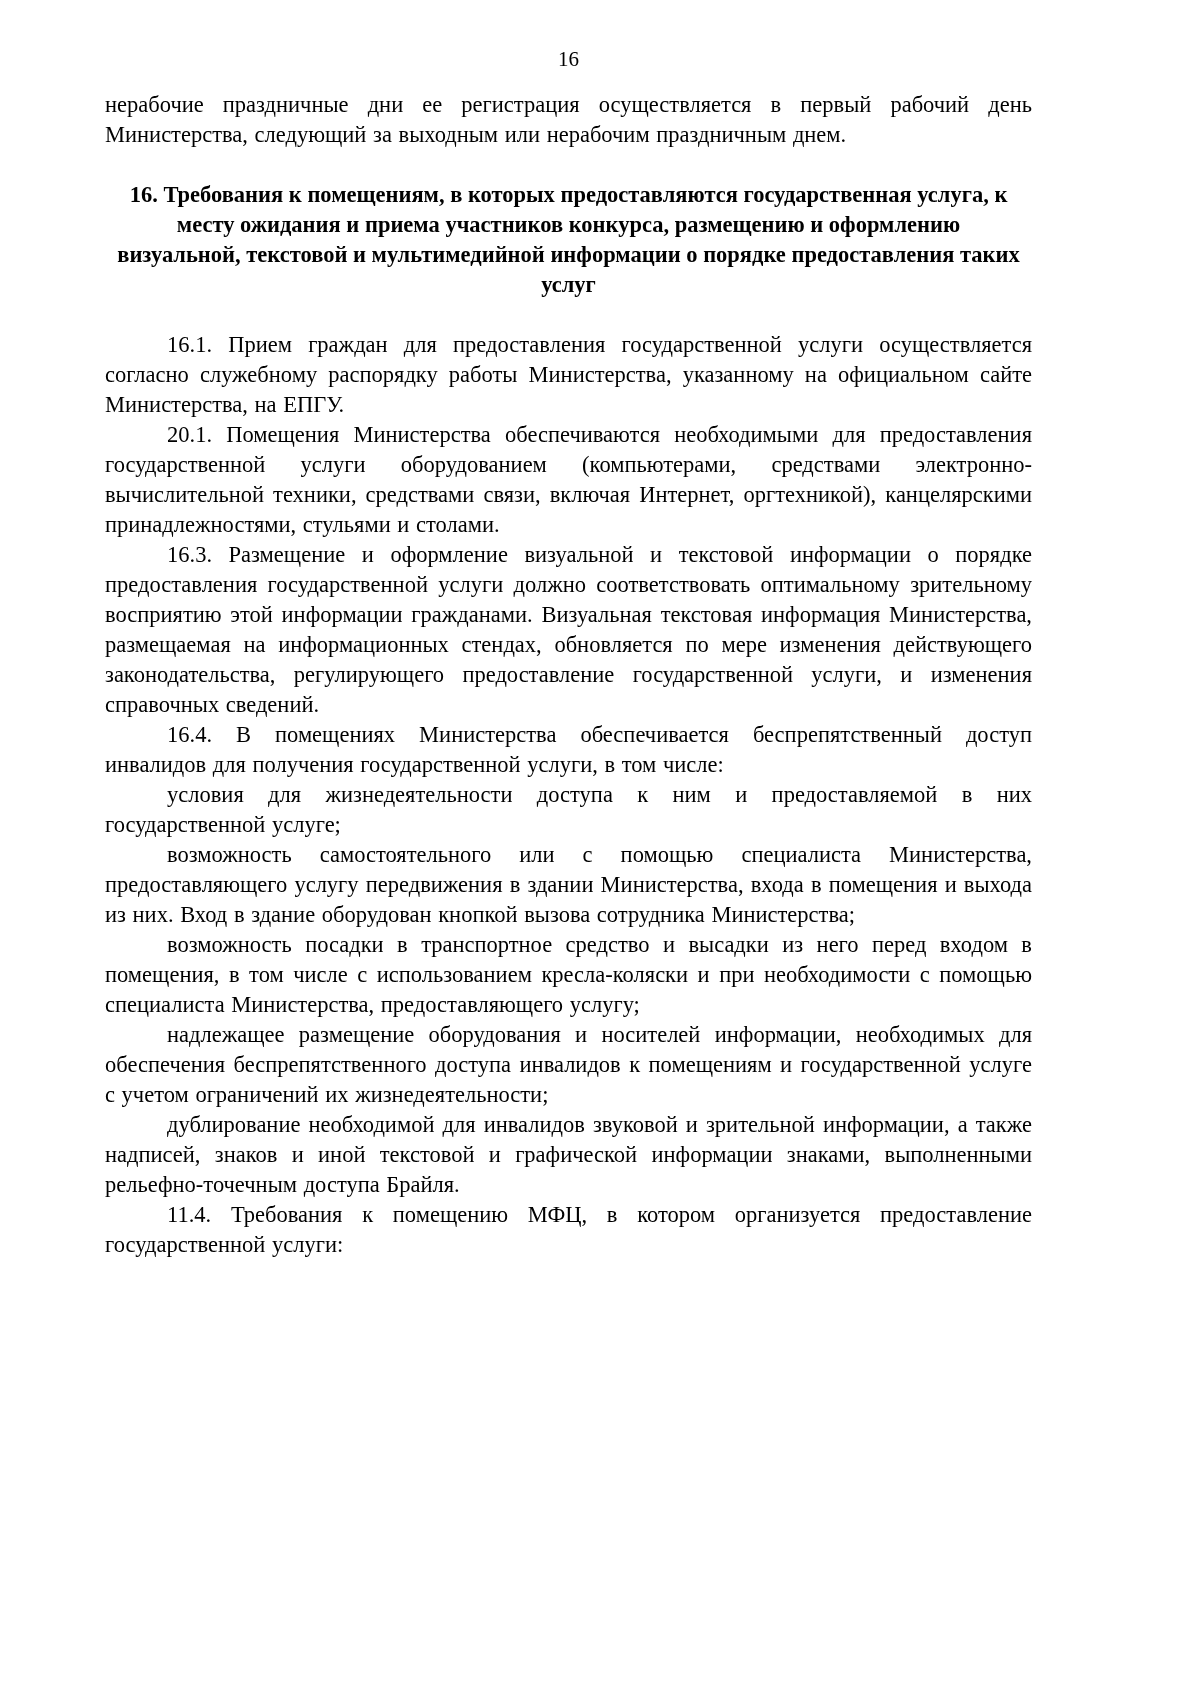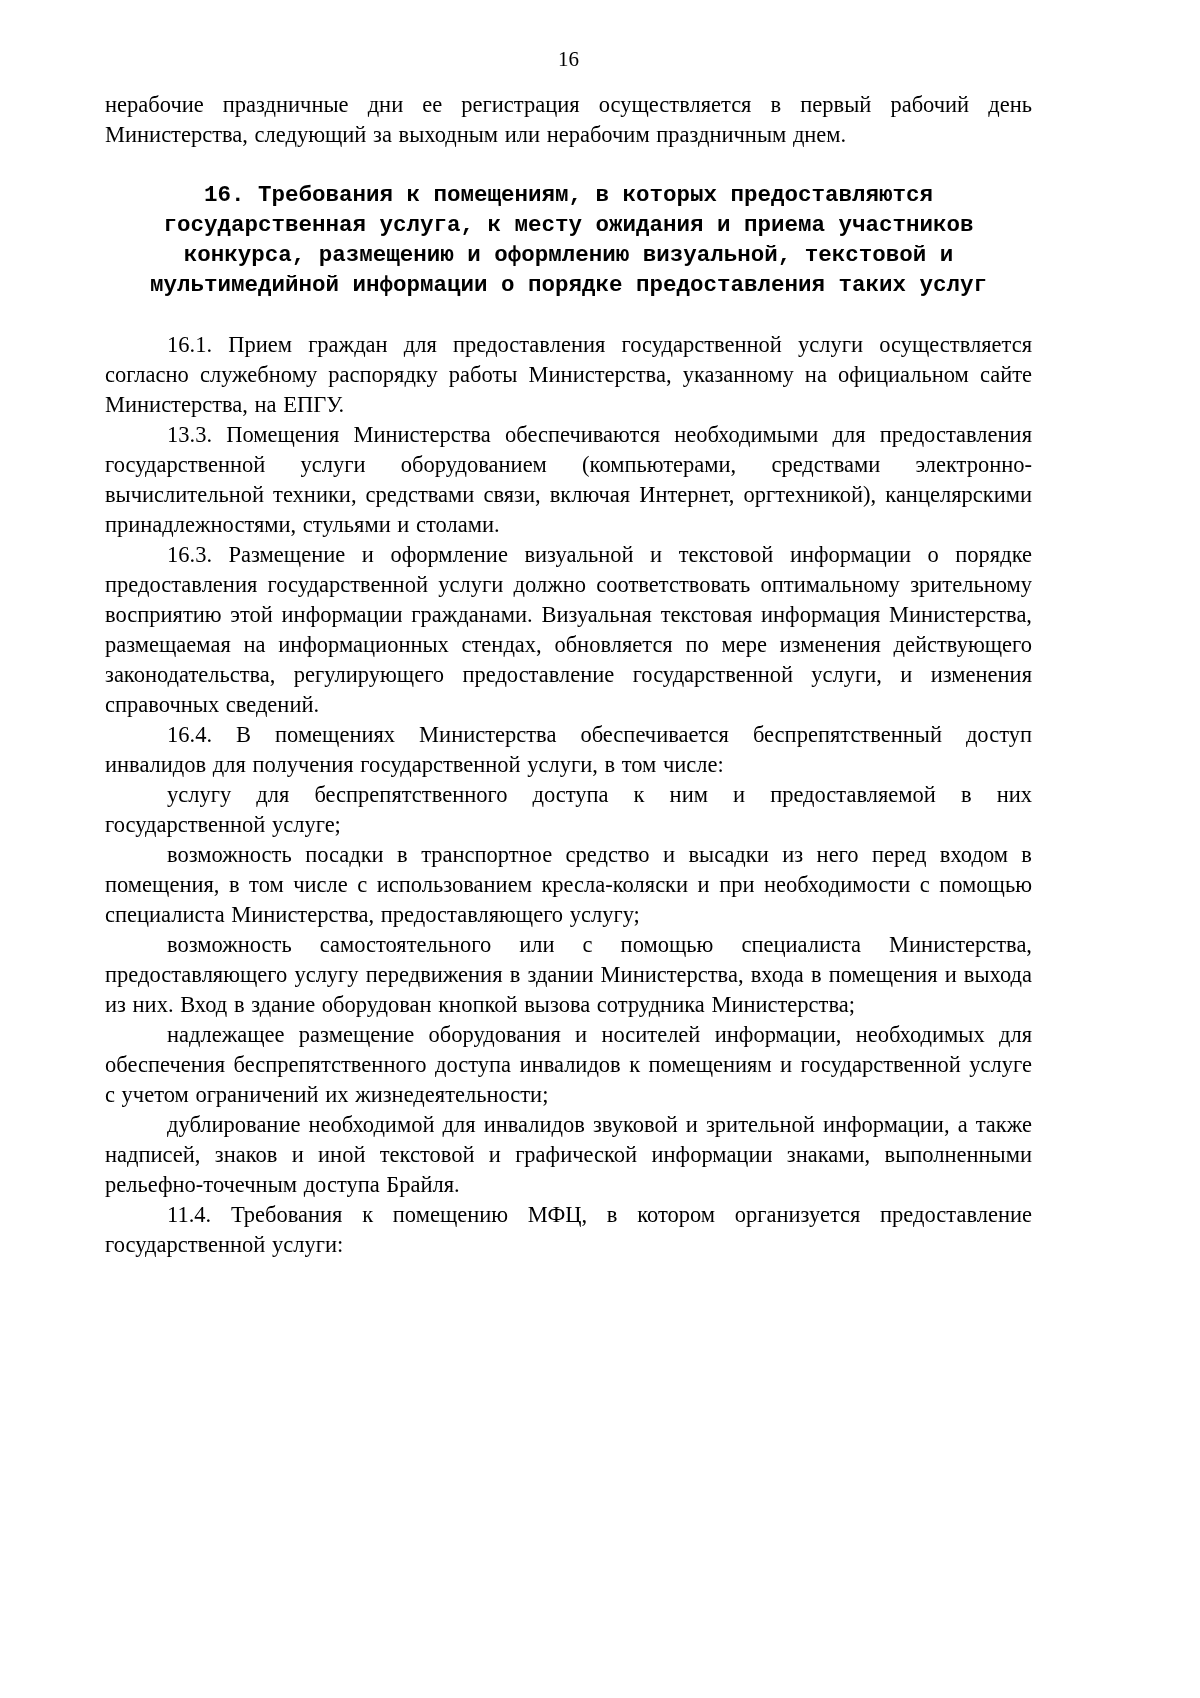--- a/index.html
+++ b/index.html
@@ -38,40 +38,39 @@
     text-indent: 0;
   }
   .doc .heading {
     margin: 30px auto 30px auto;
     max-width: 905px;
     font-size: 22.5px;
     line-height: 30px;
     font-weight: bold;
     text-align: center;
     text-indent: 0;
-    font-family: Liberation Mono, monospace;
   }
 </style>
 </head>
 <body>
 
 <div class="page">
   <div class="page-number">16</div>
 
   <div class="doc">
     <p class="lead">нерабочие праздничные дни ее регистрация осуществляется в первый рабочий день Министерства, следующий за выходным или нерабочим праздничным днем.</p>
 
     <div class="heading">16. Требования к помещениям, в которых предоставляются государственная услуга, к месту ожидания и приема участников конкурса, размещению и оформлению визуальной, текстовой и мультимедийной информации о порядке предоставления таких услуг</div>
 
     <div>
         <p>16.1. Прием граждан для предоставления государственной услуги осуществляется согласно служебному распорядку работы Министерства, указанному на официальном сайте Министерства, на ЕПГУ.</p>
-        <p>13.3. Помещения Министерства обеспечиваются необходимыми для предоставления государственной услуги оборудованием (компьютерами, средствами электронно-вычислительной техники, средствами связи, включая Интернет, оргтехникой), канцелярскими принадлежностями, стульями и столами.</p>
+        <p>20.1. Помещения Министерства обеспечиваются необходимыми для предоставления государственной услуги оборудованием (компьютерами, средствами электронно-вычислительной техники, средствами связи, включая Интернет, оргтехникой), канцелярскими принадлежностями, стульями и столами.</p>
         <p>16.3. Размещение и оформление визуальной и текстовой информации о порядке предоставления государственной услуги должно соответствовать оптимальному зрительному восприятию этой информации гражданами. Визуальная текстовая информация Министерства, размещаемая на информационных стендах, обновляется по мере изменения действующего законодательства, регулирующего предоставление государственной услуги, и изменения справочных сведений.</p>
         <p>16.4. В помещениях Министерства обеспечивается беспрепятственный доступ инвалидов для получения государственной услуги, в том числе:</p>
-        <p>услугу для беспрепятственного доступа к ним и предоставляемой в них государственной услуге;</p>
+        <p>условия для жизнедеятельности доступа к ним и предоставляемой в них государственной услуге;</p>
+        <p>возможность самостоятельного или с помощью специалиста Министерства, предоставляющего услугу передвижения в здании Министерства, входа в помещения и выхода из них. Вход в здание оборудован кнопкой вызова сотрудника Министерства;</p>
         <p>возможность посадки в транспортное средство и высадки из него перед входом в помещения, в том числе с использованием кресла-коляски и при необходимости с помощью специалиста Министерства, предоставляющего услугу;</p>
-        <p>возможность самостоятельного или с помощью специалиста Министерства, предоставляющего услугу передвижения в здании Министерства, входа в помещения и выхода из них. Вход в здание оборудован кнопкой вызова сотрудника Министерства;</p>
         <p>надлежащее размещение оборудования и носителей информации, необходимых для обеспечения беспрепятственного доступа инвалидов к помещениям и государственной услуге с учетом ограничений их жизнедеятельности;</p>
         <p>дублирование необходимой для инвалидов звуковой и зрительной информации, а также надписей, знаков и иной текстовой и графической информации знаками, выполненными рельефно-точечным доступа Брайля.</p>
         <p>11.4. Требования к помещению МФЦ, в котором организуется предоставление государственной услуги:</p>
       </div>
   </div>
 </div>
 
 </body></html>

